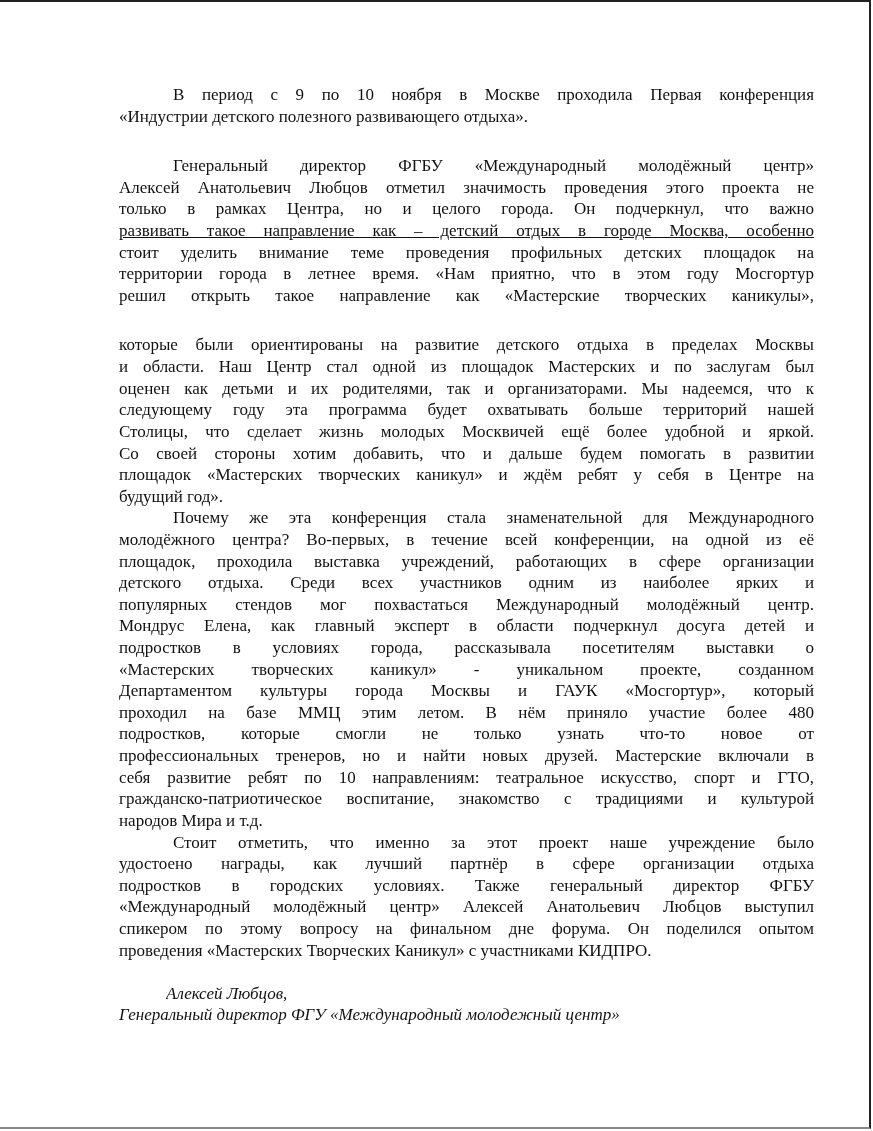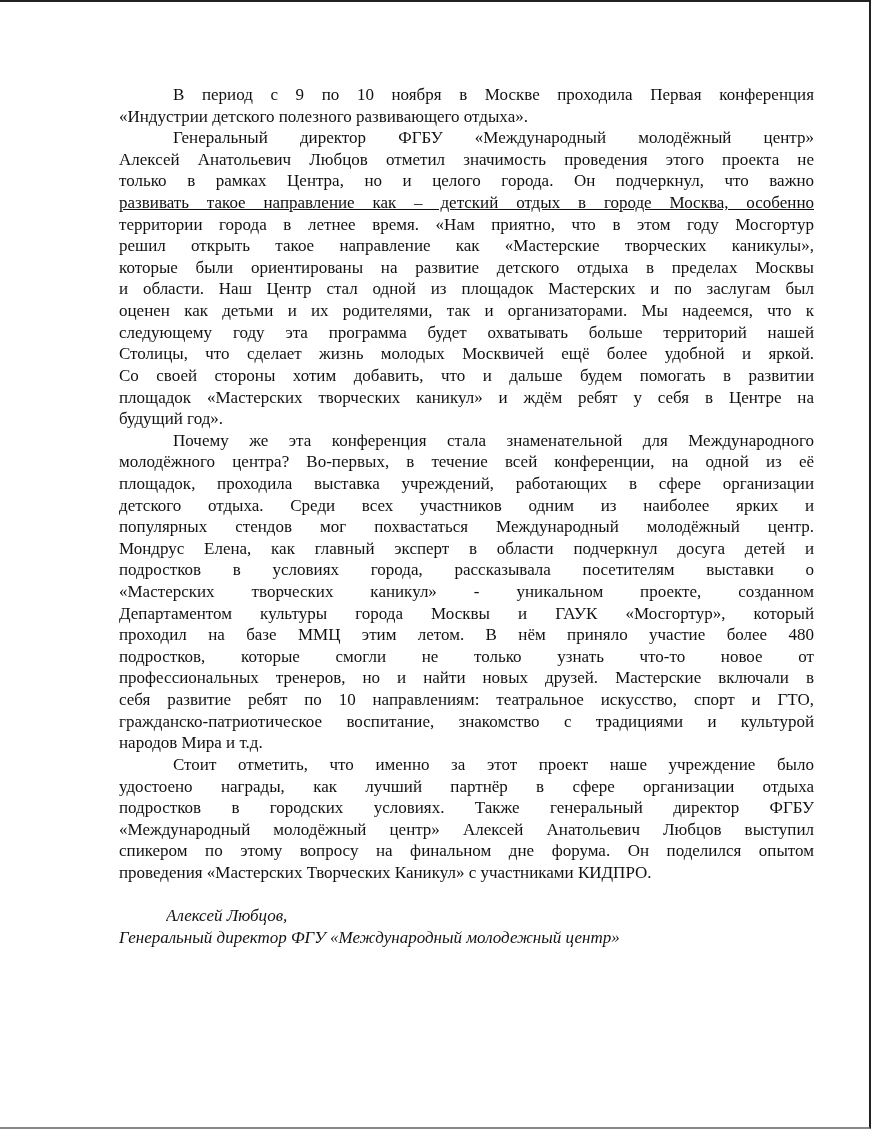--- a/index.html
+++ b/index.html
@@ -67,27 +67,28 @@
 
 <div class="page">
   <div class="content">
 
     <div class="para">
       <span class="line first" style="white-space: normal; overflow: hidden;">В период с 9 по 10 ноября в Москве проходила Первая конференция</span>
       <span class="line last" style="white-space: normal; overflow: hidden;">«Индустрии детского полезного развивающего отдыха».</span>
     </div>
 
     <div class="para">
-      <span class="line first" style="white-space: normal; overflow: hidden;">Генеральный директор ФГБУ «Международный молодёжный центр»</span>
+      <span class="line first" style="white-space: normal; overflow: hidden; margin-top: 28px;">Генеральный директор ФГБУ «Международный молодёжный центр»</span>
       <span class="line" style="white-space: normal; overflow: hidden;">Алексей Анатольевич Любцов отметил значимость проведения этого проекта не</span>
       <span class="line" style="white-space: normal; overflow: hidden;">только в рамках Центра, но и целого города. Он подчеркнул, что важно</span>
       <span class="line" style="white-space: normal; overflow: hidden; text-decoration: underline;">развивать такое направление как – детский отдых в городе Москва, особенно</span>
+      <span class="line" style="white-space: normal; overflow: hidden;">стоит уделить внимание теме проведения профильных детских площадок на</span>
       <span class="line" style="white-space: normal; overflow: hidden;">территории города в летнее время. «Нам приятно, что в этом году Мосгортур</span>
       <span class="line" style="white-space: normal; overflow: hidden;">решил открыть такое направление как «Мастерские творческих каникулы»,</span>
-      <span class="line" style="white-space: normal; overflow: hidden;">которые были ориентированы на развитие детского отдыха в пределах Москвы</span>
+      <span class="line" style="white-space: normal; overflow: hidden; margin-top: 28px;">которые были ориентированы на развитие детского отдыха в пределах Москвы</span>
       <span class="line" style="white-space: normal; overflow: hidden;">и области. Наш Центр стал одной из площадок Мастерских и по заслугам был</span>
       <span class="line" style="white-space: normal; overflow: hidden;">оценен как детьми и их родителями, так и организаторами. Мы надеемся, что к</span>
       <span class="line" style="white-space: normal; overflow: hidden;">следующему году эта программа будет охватывать больше территорий нашей</span>
       <span class="line" style="white-space: normal; overflow: hidden;">Столицы, что сделает жизнь молодых Москвичей ещё более удобной и яркой.</span>
       <span class="line" style="white-space: normal; overflow: hidden;">Со своей стороны хотим добавить, что и дальше будем помогать в развитии</span>
       <span class="line" style="white-space: normal; overflow: hidden;">площадок «Мастерских творческих каникул» и ждём ребят у себя в Центре на</span>
       <span class="line last" style="white-space: normal; overflow: hidden;">будущий год».</span>
     </div>
 
     <div class="para">

